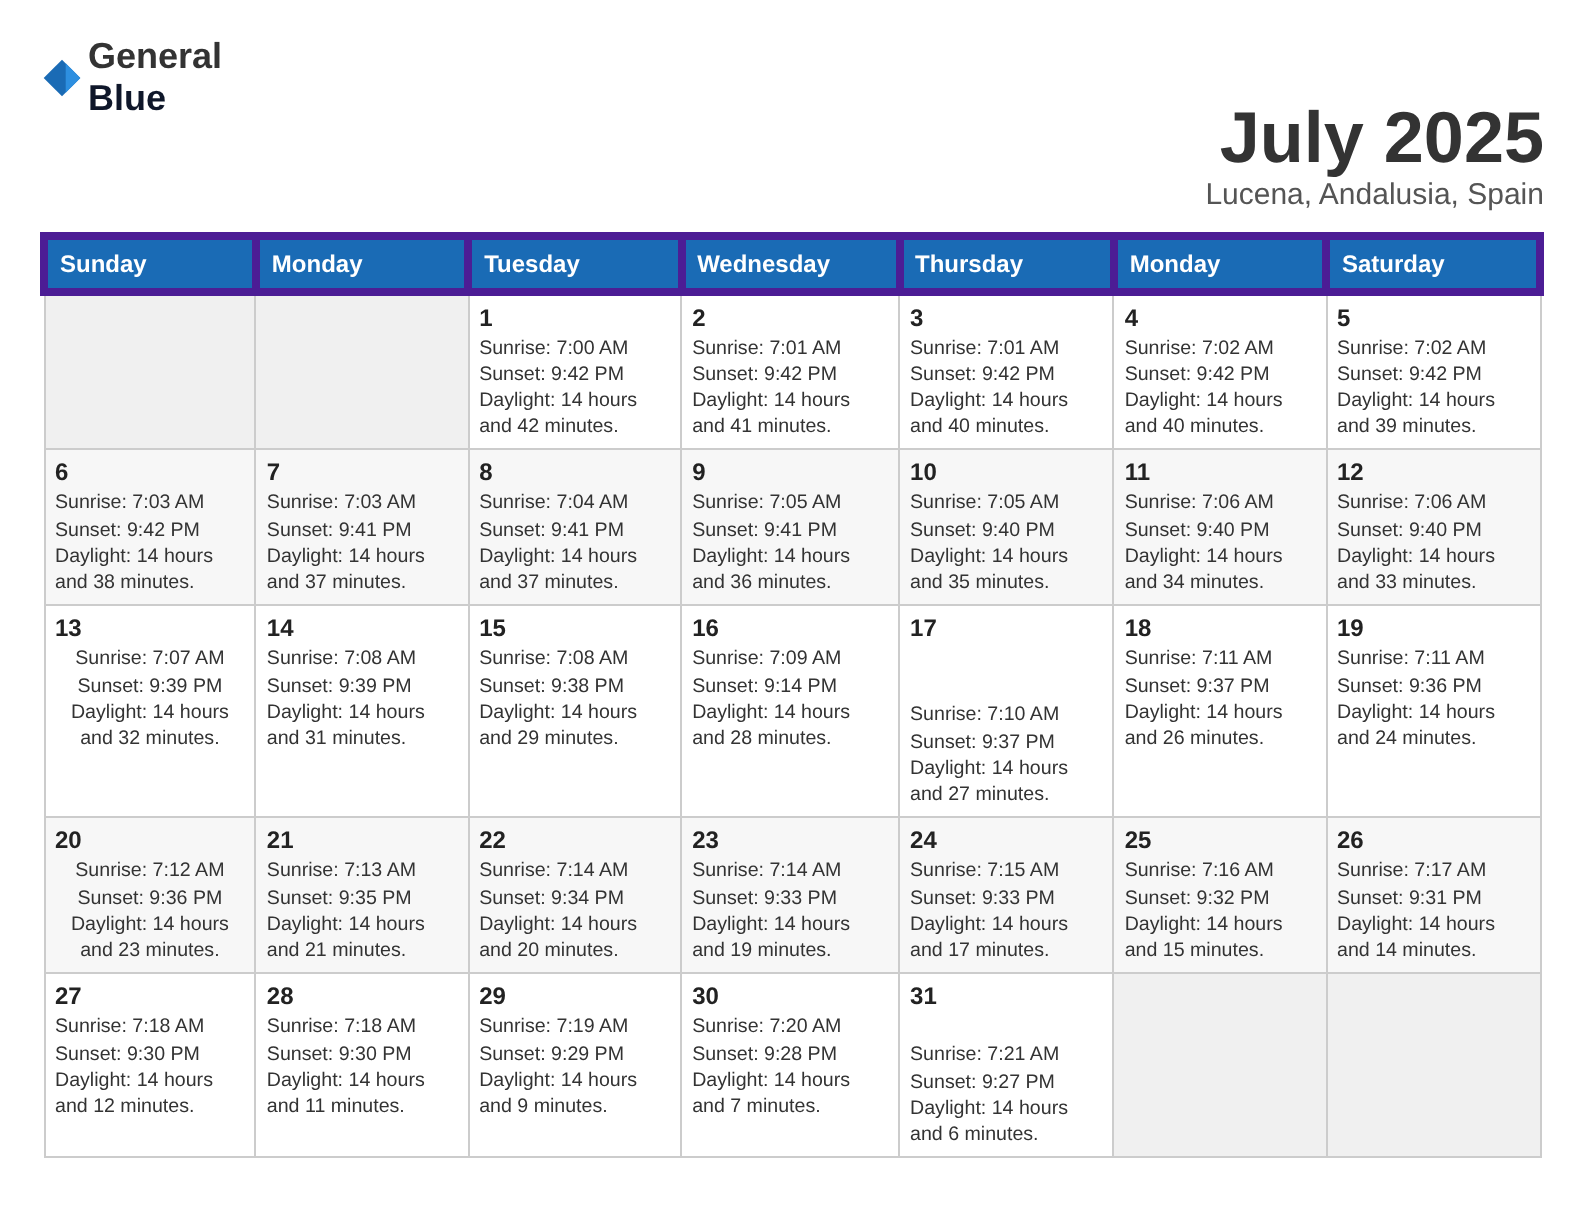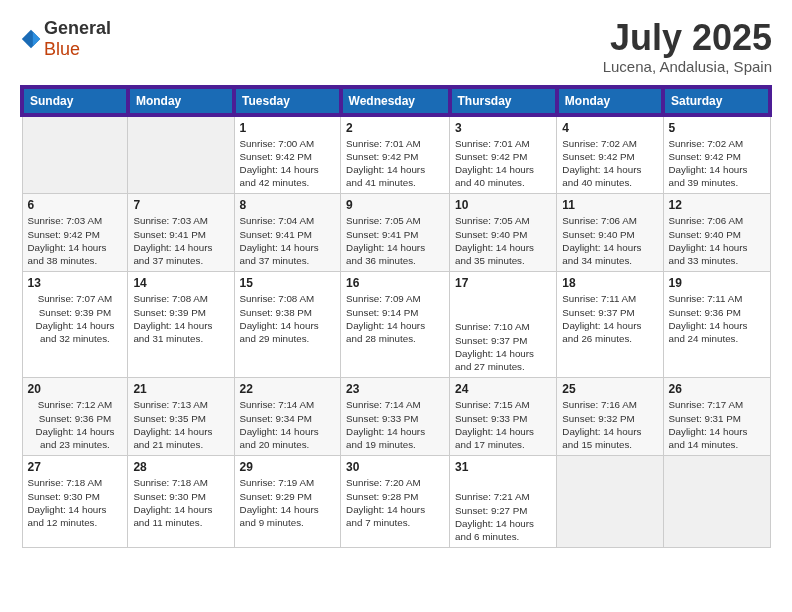--- a/index.html
+++ b/index.html
@@ -25,20 +25,21 @@
       display: flex;
       align-items: center;
     }
     .logo-icon {
       width: 22px;
       height: 22px;
       margin-right: 2px;
     }
     .title-block {
       text-align: right;
+      margin-top: 31px;
     }
     .main-title {
       font-size: 36px;
       font-weight: bold;
       color: #333;
       line-height: 1.1;
     }
     .subtitle {
       font-size: 15px;
       color: #555;
@@ -88,21 +89,21 @@
 
 <div class="page">
   <div class="header">
     <div class="logo">
       <svg class="logo-icon" viewBox="0 0 24 24" xmlns="http://www.w3.org/2000/svg">
         <polygon points="12,2 22,12 12,22 2,12" fill="#1a6bb5"></polygon>
         <polygon points="14,4 22,12 14,20" fill="#2d8fe0"></polygon>
       </svg>
       <div>
         <span style="font-size:18px;font-weight:bold;color:#333;">General</span><br>
-        <span style="font-size:18px;font-weight:normal;color:#c2410c;">Blue</span>
+        <span style="font-size:18px;font-weight:bold;color:#0f172a;">Blue</span>
       </div>
     </div>
     <div class="title-block">
       <div class="main-title">July 2025</div>
       <div class="subtitle">Lucena, Andalusia, Spain</div>
     </div>
   </div>
 
   <table>
     <thead>

